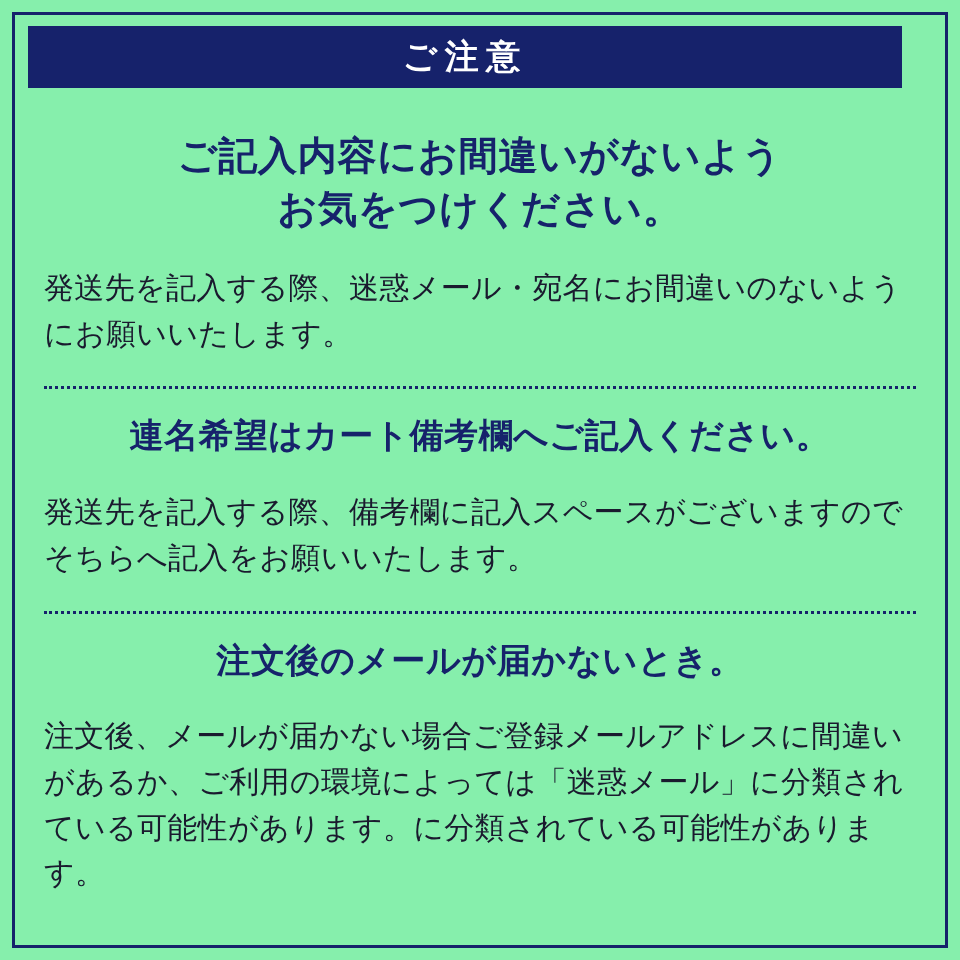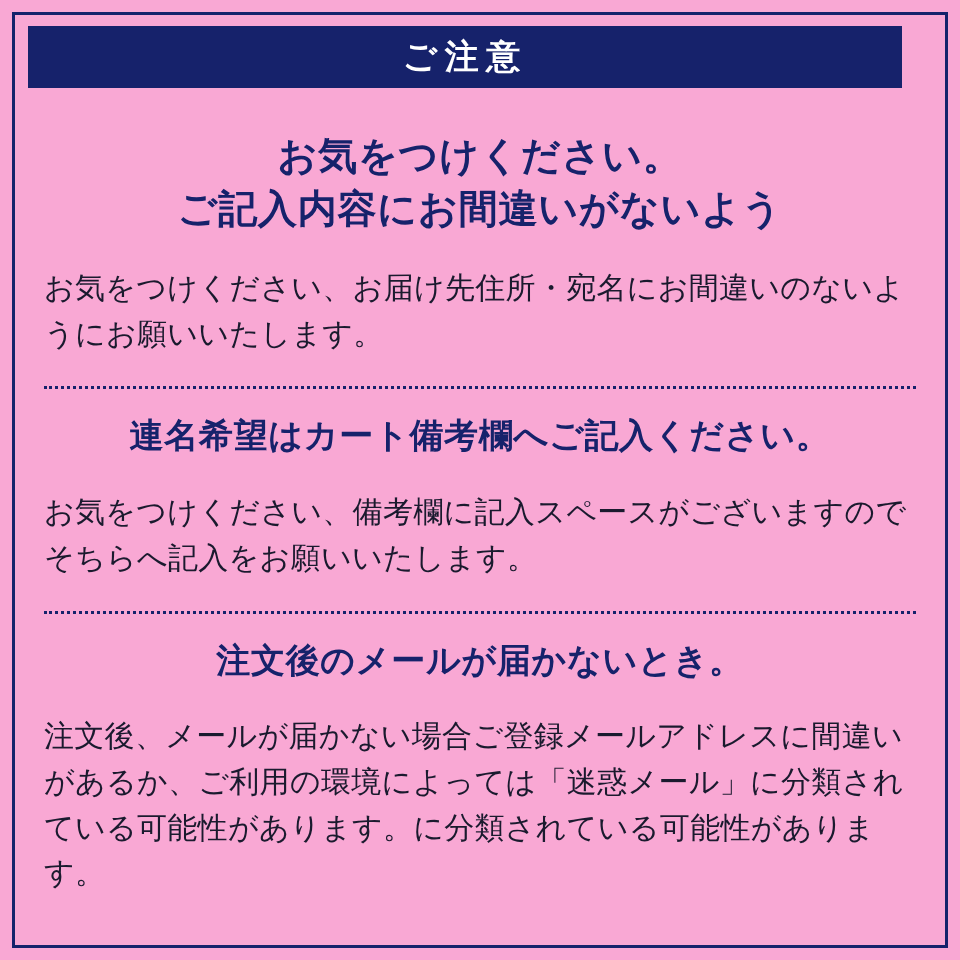--- a/index.html
+++ b/index.html
@@ -12,21 +12,21 @@
     background: #ffffff;
     font-family: "Liberation Sans", "DejaVu Sans", sans-serif;
     overflow: hidden;
   }
 
   .page {
     position: relative;
     width: 960px;
     height: 960px;
     box-sizing: border-box;
-    background: #f9a8d4;
+    background: #86efac;
   }
 
   
   .frame {
     position: absolute;
     left: 12px;
     top: 12px;
     right: 12px;
     bottom: 12px;
     border: 3px solid #16226b;
@@ -117,31 +117,31 @@
   <div class="frame"></div>
 
   <div class="banner">
     <span>ご注意</span>
   </div>
 
   <div class="content">
 
     <div class="section sec1">
       <div class="headline h-main centered">
+        <div>ご記入内容にお間違いがないよう</div>
         <div>お気をつけください。</div>
-        <div>ご記入内容にお間違いがないよう</div>
       </div>
-      <p class="body-text">お気をつけください、お届け先住所・宛名にお間違いのないようにお願いいたします。</p>
+      <p class="body-text">発送先を記入する際、迷惑メール・宛名にお間違いのないようにお願いいたします。</p>
     </div>
 
     <hr class="divider">
 
     <div class="section sec2">
       <div class="headline h-sub">連名希望はカート備考欄へご記入ください。</div>
-      <p class="body-text">お気をつけください、備考欄に記入スペースがございますのでそちらへ記入をお願いいたします。</p>
+      <p class="body-text">発送先を記入する際、備考欄に記入スペースがございますのでそちらへ記入をお願いいたします。</p>
     </div>
 
     <hr class="divider">
 
     <div class="section sec3">
       <div class="headline h-sub">注文後のメールが届かないとき。</div>
       <p class="body-text">注文後、メールが届かない場合ご登録メールアドレスに間違いがあるか、ご利用の環境によっては「迷惑メール」に分類されている可能性があります。に分類されている可能性があります。</p>
     </div>
 
   </div>

